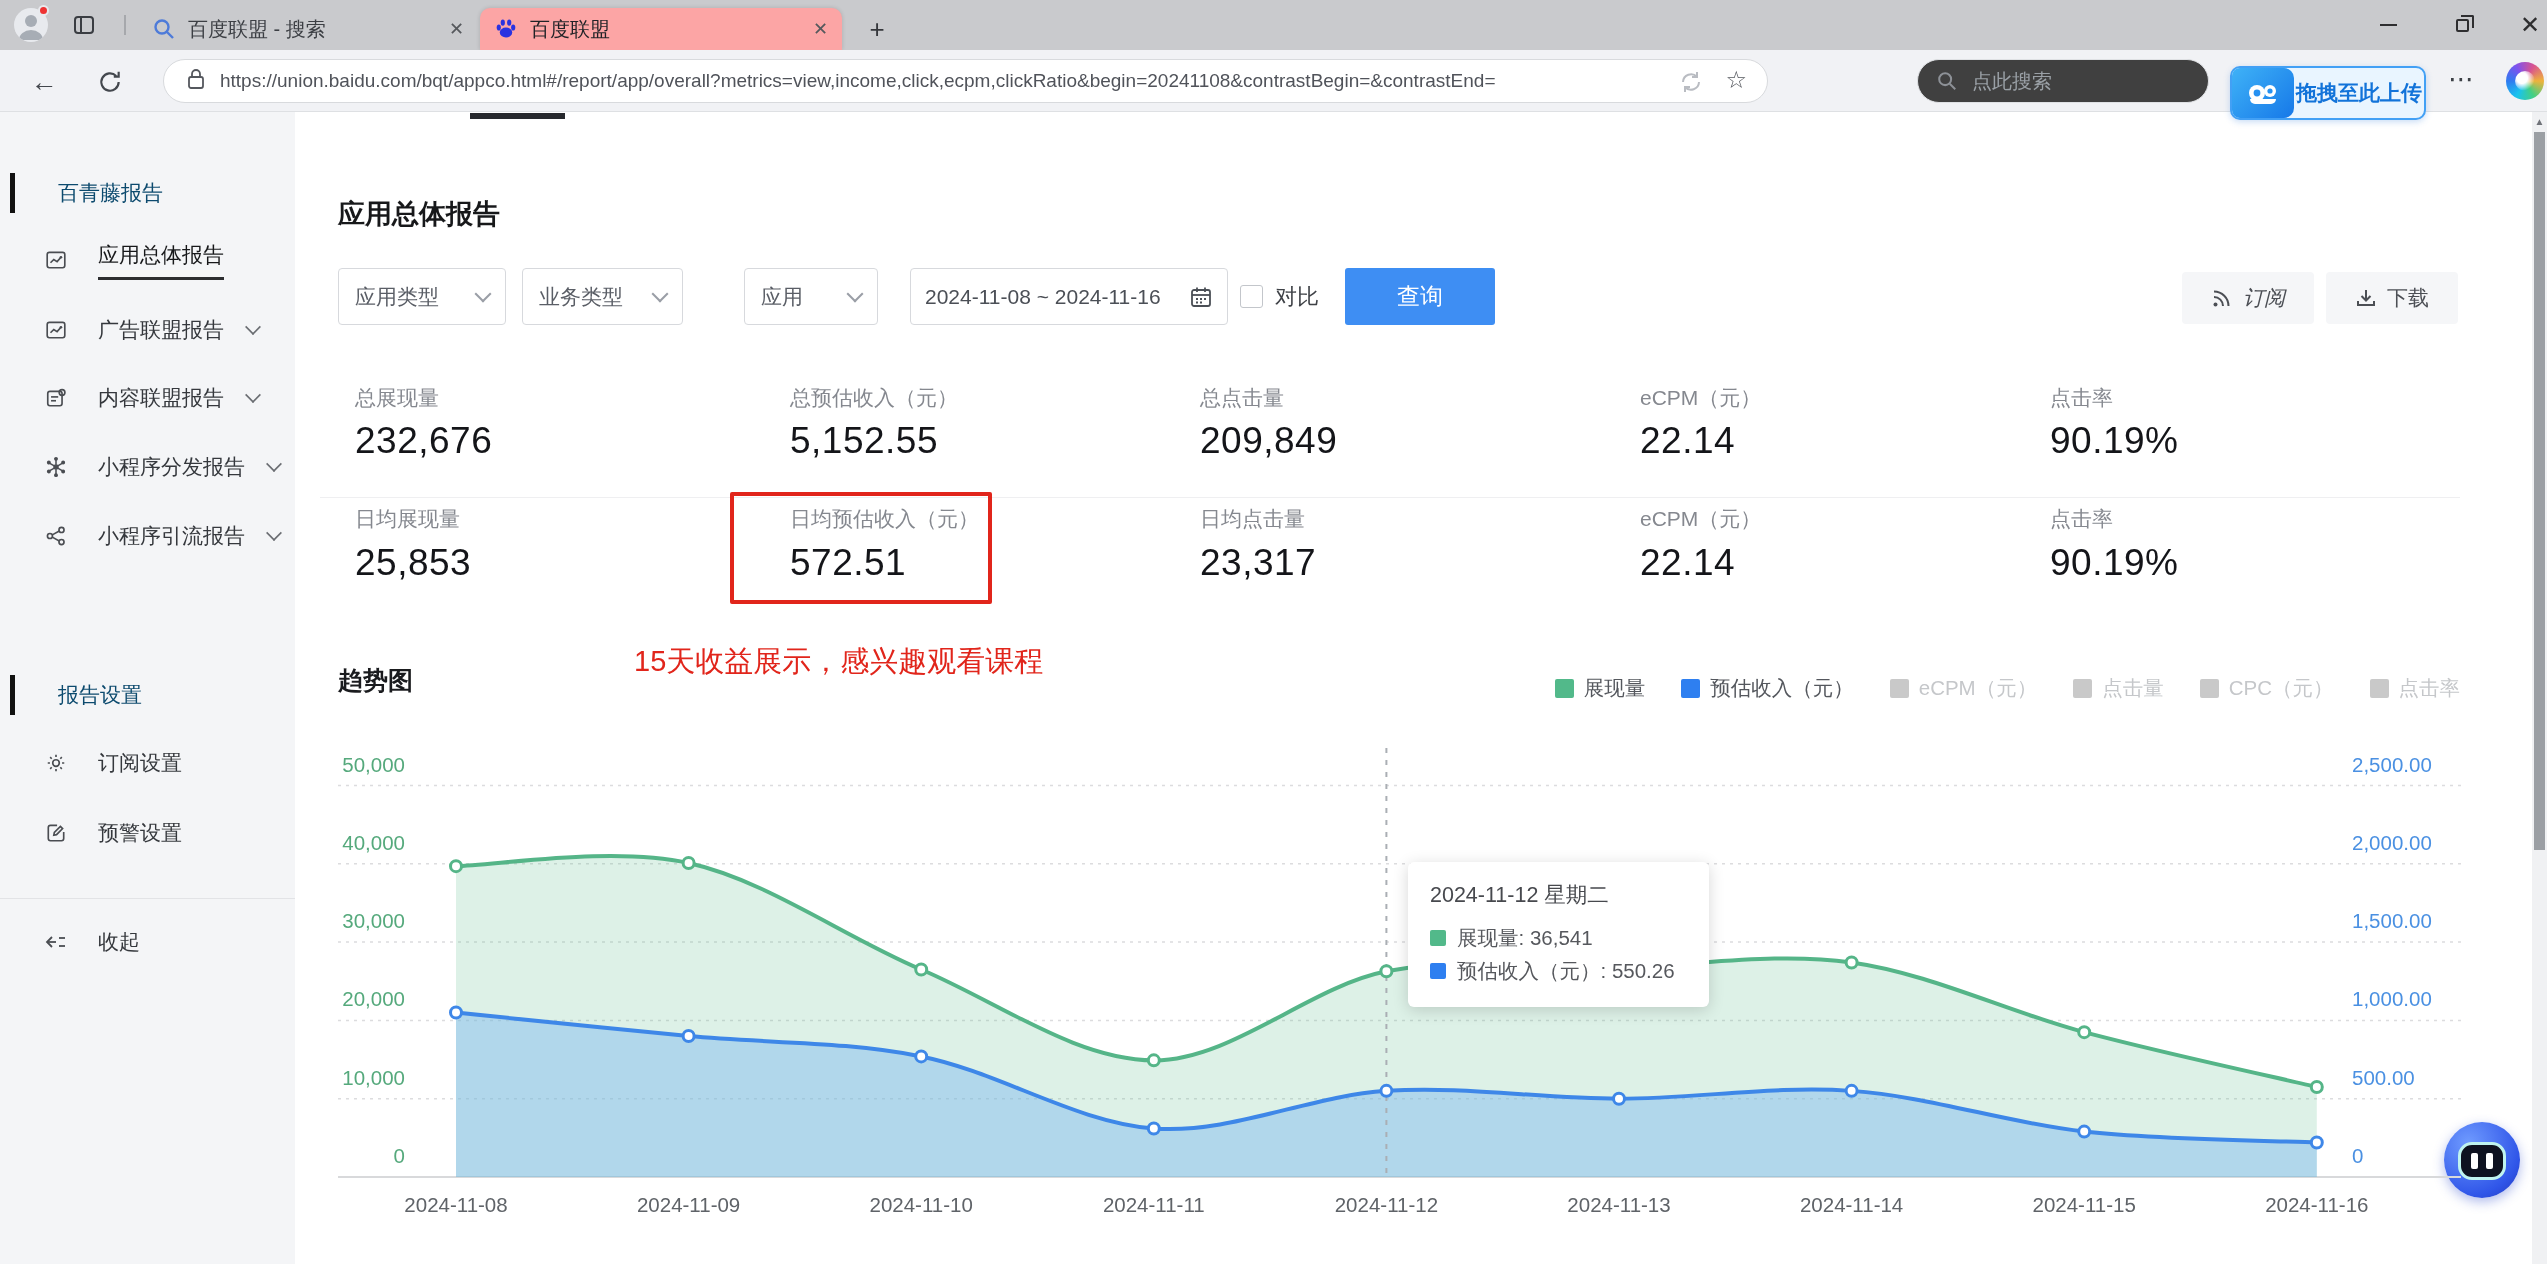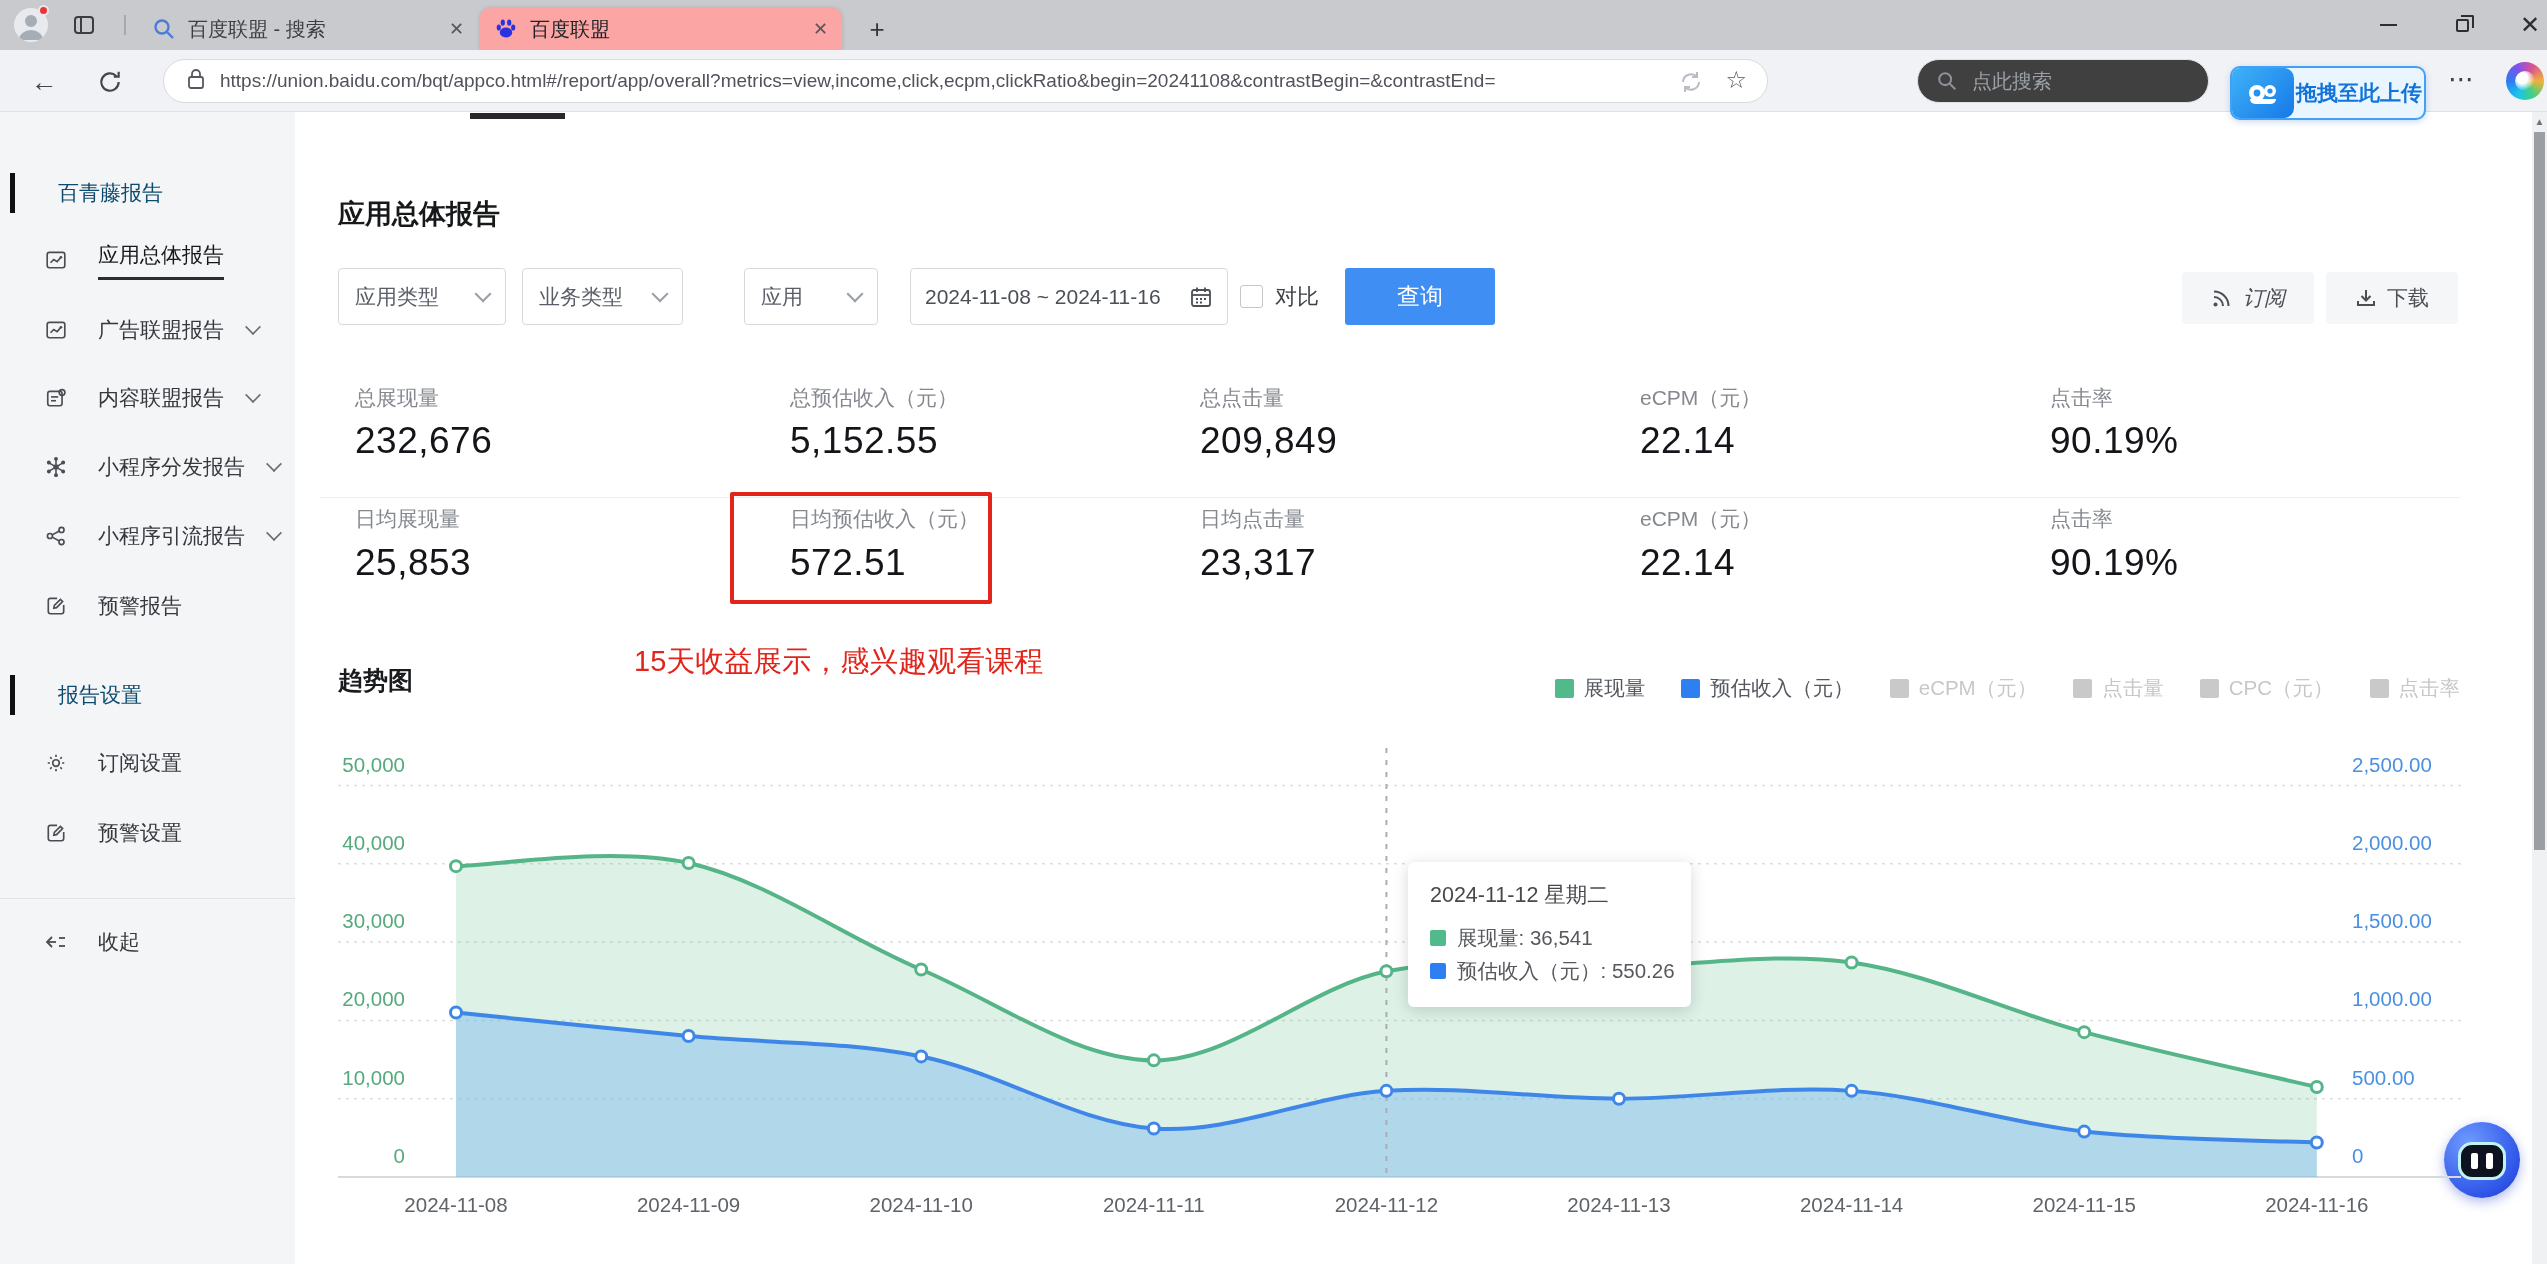--- a/index.html
+++ b/index.html
@@ -80,21 +80,21 @@
   .annotation { position:absolute; left:634px; top:530px; font-size:29px; color:#e1251b; white-space:nowrap; }
 
   .h2 { position:absolute; left:338px; top:552px; font-size:25px; font-weight:700; color:#1a1b1e; }
   .legend { position:absolute; right:87px; top:562px; display:flex; align-items:center; gap:36px; }
   .lg-item { display:flex; align-items:center; gap:10px; font-size:20.5px; color:#54575d; cursor:pointer; white-space:nowrap; }
   .lg-item .sq { width:19px; height:19px; border-radius:2px; }
   .lg-item.off { color:#c5c7ca; }
 
   .chart-svg { position:absolute; left:0; top:0; width:2547px; height:1264px; pointer-events:none; }
 
-  .tooltip { position:absolute; left:1408px; top:750px; background:#fff; border-radius:6px; box-shadow:0 3px 16px rgba(0,0,0,.16); padding:18px 16px 20px 22px; z-index:6; }
+  .tooltip { position:absolute; left:1408px; top:750px; background:#fff; border-radius:6px; box-shadow:0 3px 16px rgba(0,0,0,.16); padding:18px 34px 20px 22px; z-index:6; }
   .tooltip .tt-title { font-size:21.5px; color:#47494e; margin-bottom:12px; white-space:nowrap; }
   .tt-row { display:flex; align-items:center; gap:11px; font-size:20.5px; color:#56585d; line-height:33px; white-space:nowrap; }
   .tt-row .sq { width:16px; height:16px; border-radius:2px; flex:none; }
 
   .bot { position:absolute; left:2444px; top:1010px; width:76px; height:76px; border-radius:50%; background:radial-gradient(circle at 32% 28%, #6f9bff, #2f55e8 70%, #2337b8); box-shadow:0 4px 12px rgba(30,60,200,.35); }
   .bot .face { position:absolute; left:14px; top:20px; width:48px; height:38px; background:#0e1220; border-radius:14px; border:3px solid #bff3ef; display:flex; align-items:center; justify-content:center; gap:8px; }
   .bot .face i { display:block; width:7px; height:16px; background:#fff; border-radius:2px; }
 
   .scroll-track { position:absolute; left:2532px; top:0px; width:15px; height:1152px; background:#f0f1f3; }
   .scroll-up { position:absolute; left:2534px; top:4px; width:11px; text-align:center; font-size:10px; color:#707379; }
@@ -270,29 +270,20 @@
             <svg width="22" height="22" viewBox="0 0 20 20" fill="none" stroke="#4a4d52" stroke-width="1.5">
               <circle cx="4.5" cy="10" r="2.3"></circle>
               <circle cx="15" cy="4.5" r="2.3"></circle>
               <circle cx="15" cy="15.5" r="2.3"></circle>
               <line x1="6.6" y1="9" x2="13" y2="5.5"></line>
               <line x1="6.6" y1="11" x2="13" y2="14.5"></line>
             </svg>
           </span>
           <span class="lb">小程序引流报告</span>
           <span class="chev"></span>
-        </div>
-        <div class="sb-item" style="top: 470px;">
-          <span class="ic">
-            <svg width="22" height="22" viewBox="0 0 20 20" fill="none" stroke="#4a4d52" stroke-width="1.5">
-              <path d="M17 9 v6 a2 2 0 0 1-2 2 H5 a2 2 0 0 1-2-2 V5 a2 2 0 0 1 2-2 h6"></path>
-              <path d="M8 12 l2.5-.5 L16 6 l-2-2 -5.5 5.5z"></path>
-            </svg>
-          </span>
-          <span class="lb">预警报告</span>
         </div>
         <div class="sb-header" style="top: 561px;">
           <span class="bar"></span>
           <span>报告设置</span>
         </div>
         <div class="sb-item" style="top: 627px;">
           <span class="ic">
             <svg width="22" height="22" viewBox="0 0 20 20" fill="none" stroke="#4a4d52" stroke-width="1.5">
               <circle cx="10" cy="10" r="3"></circle>
               <path d="M10 2.5 v2 M10 15.5 v2 M2.5 10 h2 M15.5 10 h2 M4.7 4.7 l1.4 1.4 M13.9 13.9 l1.4 1.4 M15.3 4.7 l-1.4 1.4 M6.1 13.9 l-1.4 1.4"></path>

